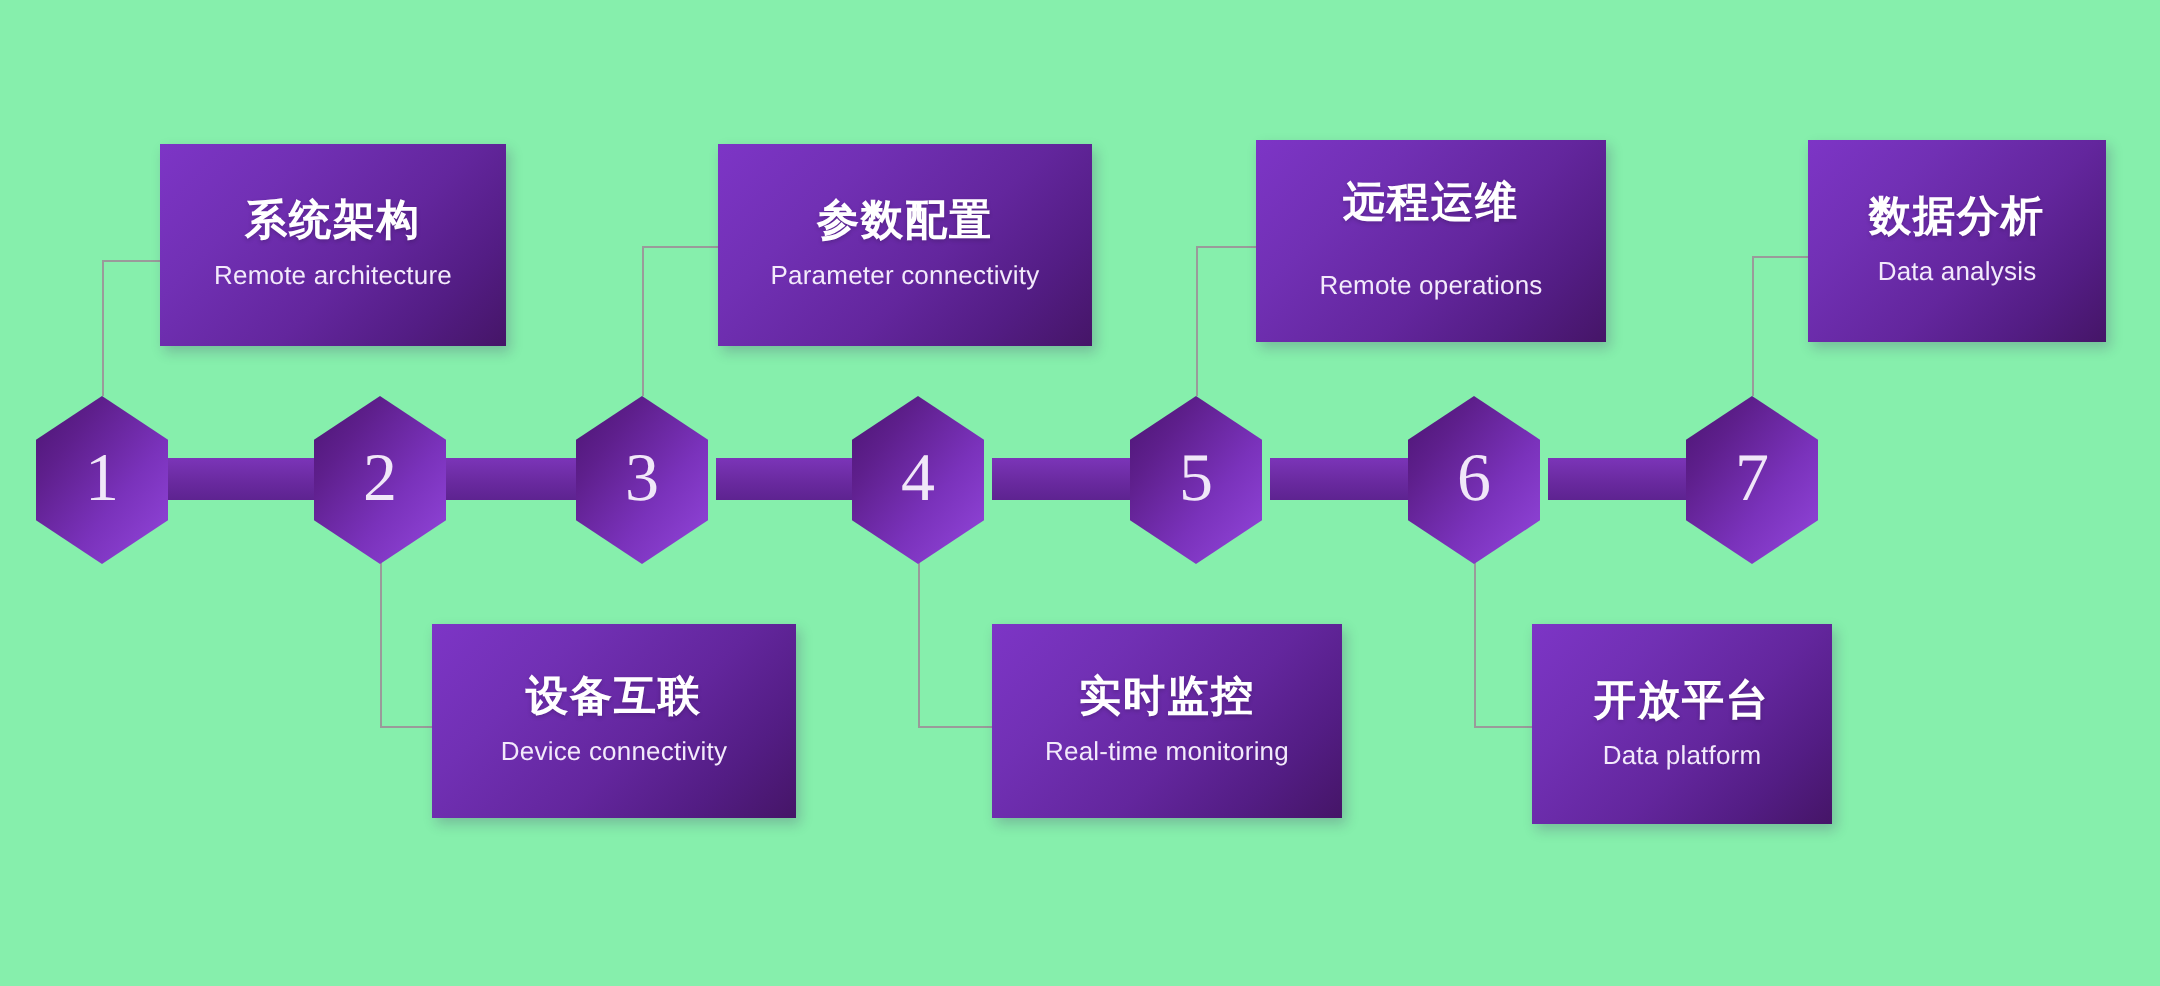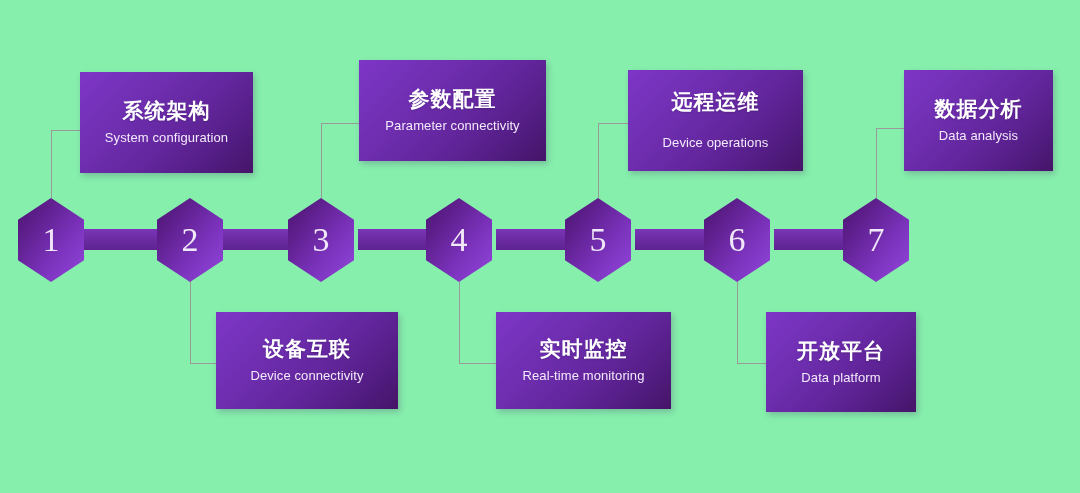--- a/index.html
+++ b/index.html
@@ -116,31 +116,31 @@
   <div class="conn-h" style="left:190px; top:363px; width:28px;"></div>
 
   <div class="conn-v" style="left:459px; top:272px; height:91px;"></div>
   <div class="conn-h" style="left:459px; top:363px; width:38px;"></div>
 
   <div class="conn-v" style="left:737px; top:272px; height:91px;"></div>
   <div class="conn-h" style="left:737px; top:363px; width:30px;"></div>
 
   <div class="card" style="left:80px; top:72px; width:173px; height:101px;">
     <div class="cn">系统架构</div>
-    <div class="en">System configuration</div>
+    <div class="en">Remote architecture</div>
   </div>
 
-  <div class="card" style="left:359px; top:60px; width:187px; height:101px;">
+  <div class="card" style="left:359px; top:72px; width:187px; height:101px;">
     <div class="cn">参数配置</div>
     <div class="en">Parameter connectivity</div>
   </div>
 
   <div class="card" style="left:628px; top:70px; width:175px; height:101px;gap:14px;">
     <div class="cn">远程运维</div>
-    <div class="en">Device operations</div>
+    <div class="en">Remote operations</div>
   </div>
 
   <div class="card" style="left:216px; top:312px; width:182px; height:97px;">
     <div class="cn">设备互联</div>
     <div class="en">Device connectivity</div>
   </div>
 
   <div class="card" style="left:904px; top:70px; width:149px; height:101px;">
     <div class="cn">数据分析</div>
     <div class="en">Data analysis</div>

